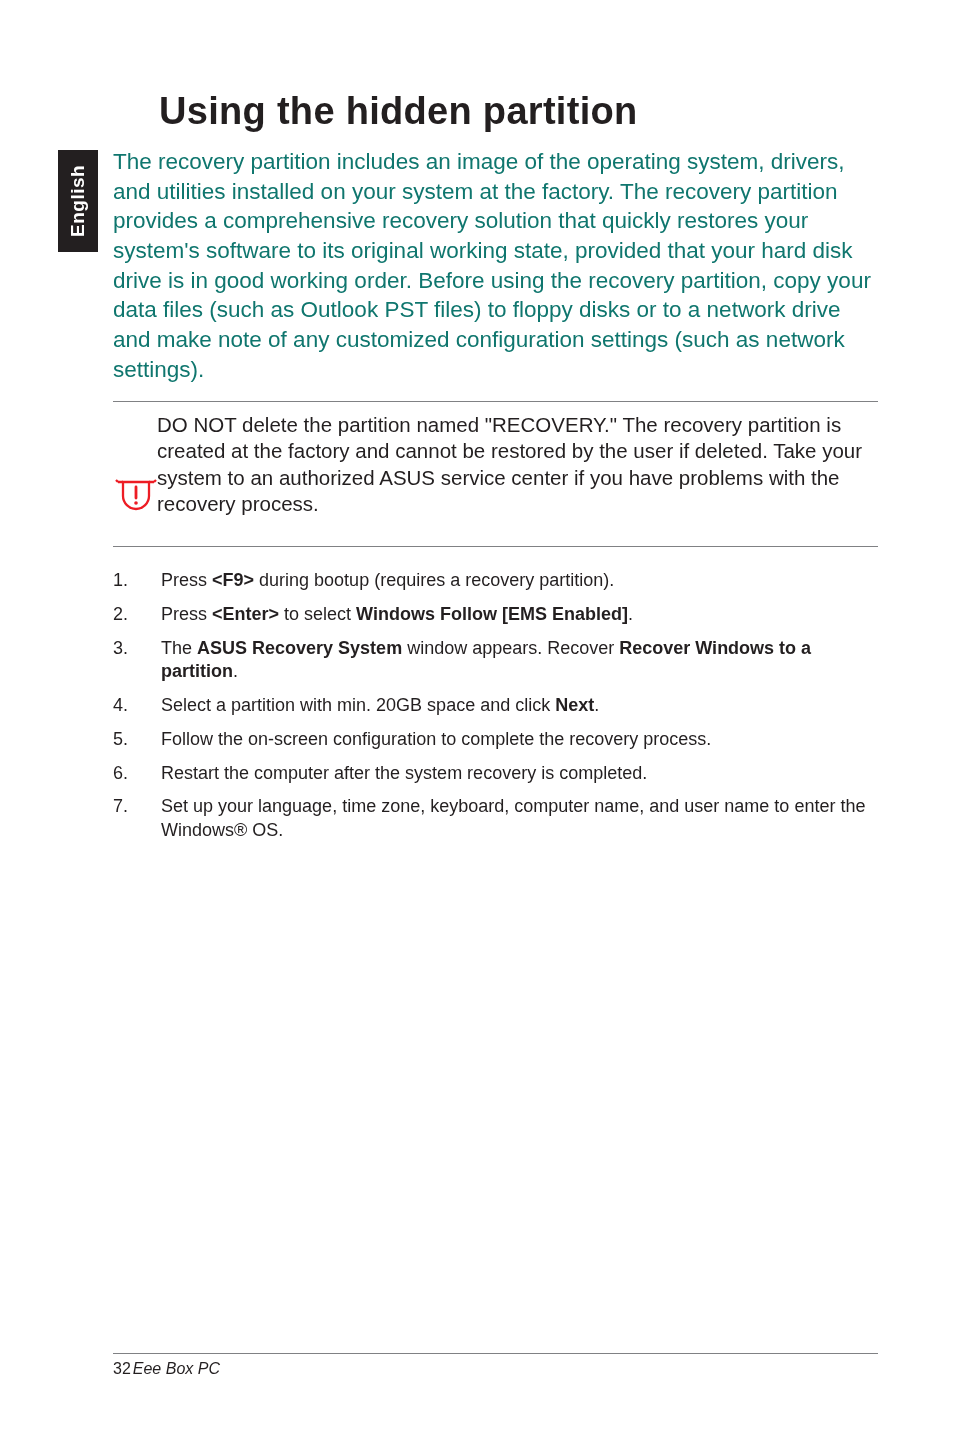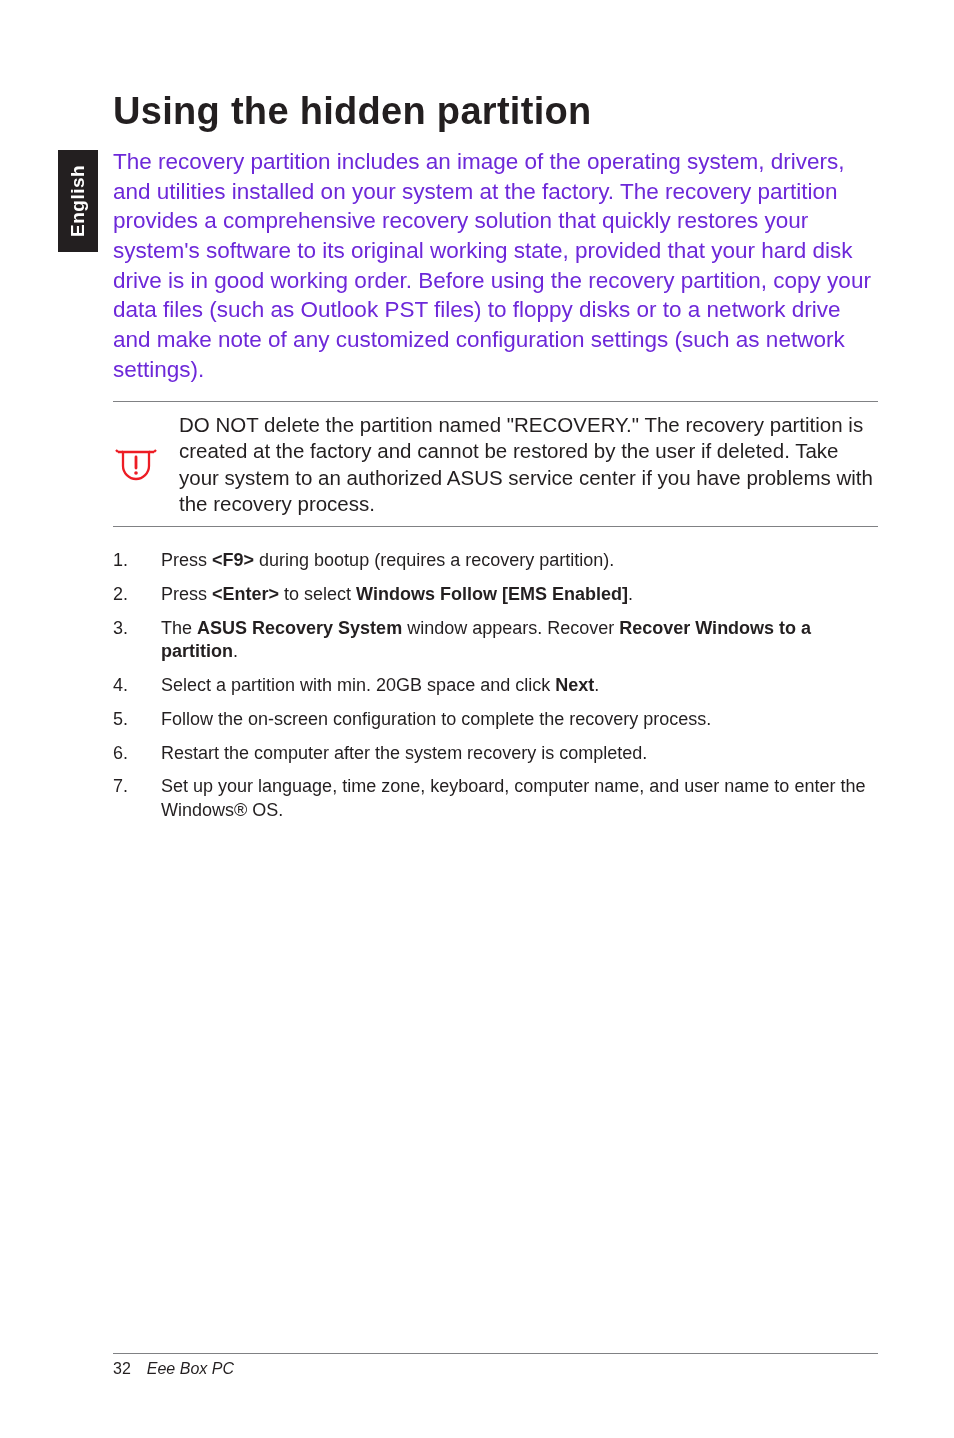--- a/index.html
+++ b/index.html
@@ -35,35 +35,35 @@
     top: 90px;
     width: 765px;
   }
   h1 {
     font-family: "Arial Black", Arial, sans-serif;
     font-weight: 900;
     font-size: 38px;
     letter-spacing: 0.3px;
     margin-bottom: 14px;
     color: #231f20;
+    margin-left: 46px;
   }
   .intro {
     font-size: 22.5px;
     line-height: 1.32;
     margin-bottom: 16px;
-    color: #6d28d9;
+    color: #0f766e;
   }
   .warning-box {
     border-top: 1px solid #808184;
     border-bottom: 1px solid #808184;
-    padding: 10px 0 8px 0;
+    padding: 10px 0 28px 0;
     margin-bottom: 22px;
     display: flex;
-    align-items: center;
-    gap: 22px;
+    align-items: flex-end;
   }
   .warning-icon {
     flex: 0 0 auto;
     margin-top: 4px;
     margin-left: 2px;
   }
   .warning-text {
     font-size: 20.5px;
     line-height: 1.30;
     color: #231f20;
@@ -90,21 +90,21 @@
     position: absolute;
     left: 113px;
     bottom: 60px;
     width: 765px;
     border-top: 1px solid #808184;
     padding-top: 6px;
     font-size: 16px;
     color: #231f20;
     display: flex;
     align-items: baseline;
-    gap: 16px;
+    gap: 2px;
   }
   .page-num { font-size: 16px; }
   .product { font-size: 16px; font-style: italic; }
   b { font-weight: 700; }
 </style>
 </head>
 <body>
 
 <div class="side-tab">English</div>
 

